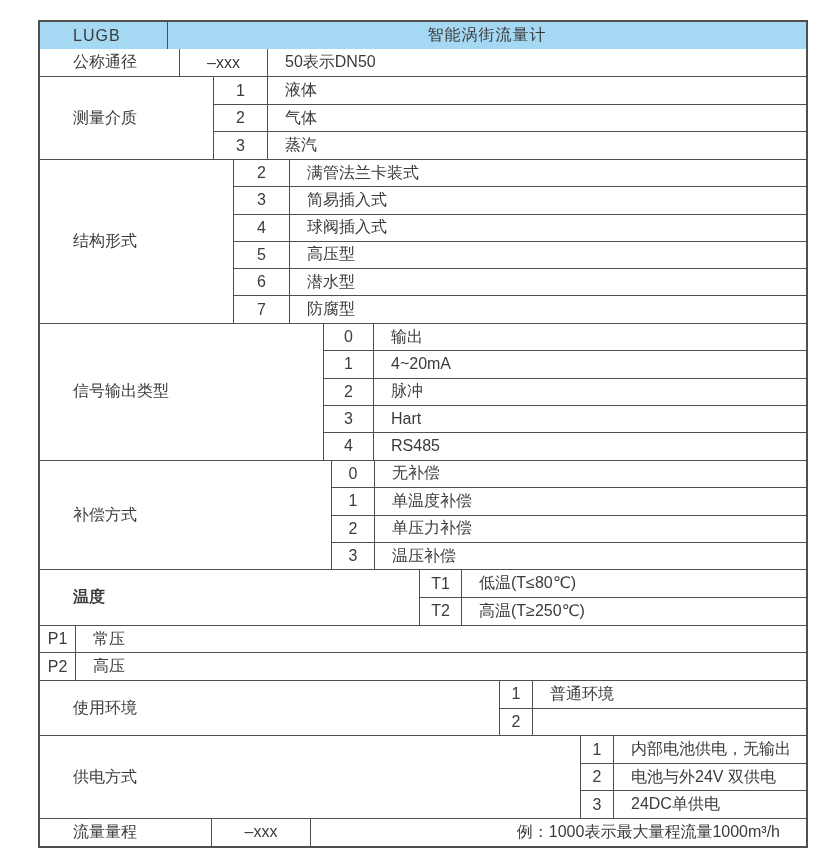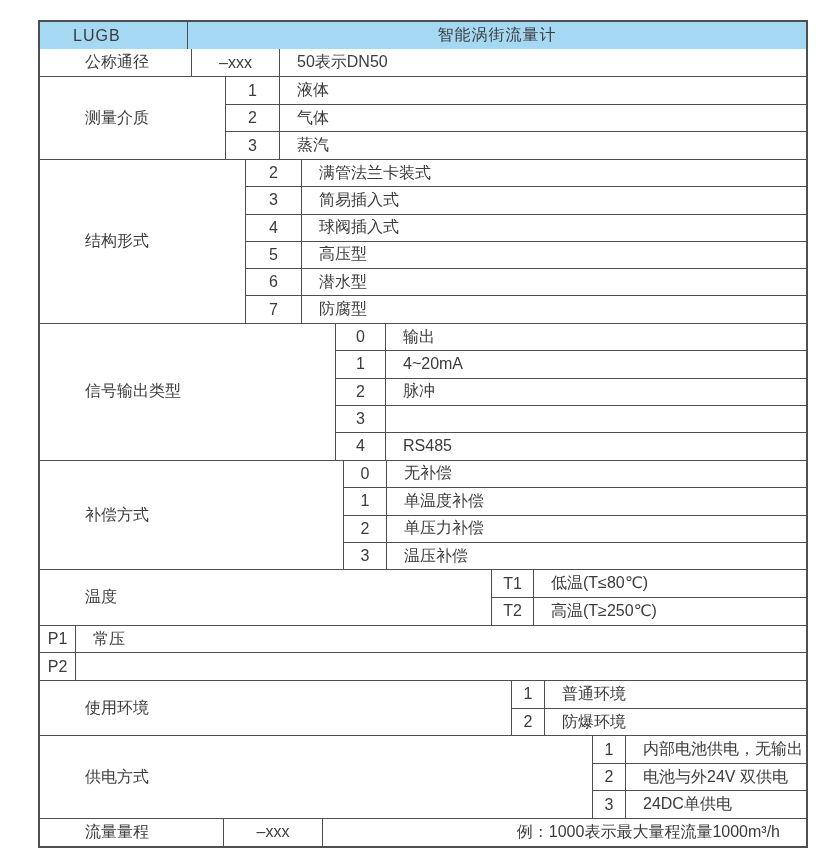--- a/index.html
+++ b/index.html
@@ -16,23 +16,23 @@
     border:2px solid var(--border);
     display:flex;flex-direction:column;
     font-size:16px;font-weight:500;
   }
   .section{display:flex;flex-basis:0;min-height:0;}
   .section + .section{border-top:1.5px solid var(--border);}
   .section.header-row{background:var(--header-bg);flex-grow:1;}
   .cell{display:flex;align-items:center;min-width:0;}
   .label-cell{
     flex:none;border-right:1.5px solid var(--border);
-    padding-left:33px;align-items:center;margin-left:12px;
+    padding-left:33px;align-items:center;
   }
-  .header-model{width:148px;flex:none;border-right:1.5px solid var(--border);
+  .header-model{width:128px;flex:none;border-right:1.5px solid var(--border);
     padding-left:33px;display:flex;align-items:center;letter-spacing:1px;}
   .header-title{flex:1;display:flex;align-items:center;justify-content:center;letter-spacing:1px;}
   .rows{flex:1;display:flex;flex-direction:column;min-width:0;}
   .subrow{flex:1;display:flex;min-height:0;}
   .subrow + .subrow{border-top:1.5px solid var(--border);}
   .code-cell{flex:none;justify-content:center;border-right:1.5px solid var(--border);}
   .value-cell{flex:1;padding-left:17px;}
   .value-cell.right{justify-content:flex-end;padding-right:26px;padding-left:0;}
 </style>
 </head>
@@ -106,20 +106,21 @@
             <div class="subrow">
               <div class="cell code-cell" style="width: 50px;">1</div>
               <div class="cell value-cell">4~20mA</div>
             </div>
             <div class="subrow">
               <div class="cell code-cell" style="width: 50px;">2</div>
               <div class="cell value-cell">脉冲</div>
             </div>
             <div class="subrow">
               <div class="cell code-cell" style="width: 50px;">3</div>
+              <div class="cell value-cell">Hart</div>
             </div>
             <div class="subrow">
               <div class="cell code-cell" style="width: 50px;">4</div>
               <div class="cell value-cell">RS485</div>
             </div>
           </div>
         </div><div class="section" style="flex-grow: 4;">
           <div class="cell label-cell" style="width: 292px;">补偿方式</div>
           <div class="rows">
             <div class="subrow">
@@ -133,51 +134,51 @@
             <div class="subrow">
               <div class="cell code-cell" style="width: 43px;">2</div>
               <div class="cell value-cell">单压力补偿</div>
             </div>
             <div class="subrow">
               <div class="cell code-cell" style="width: 43px;">3</div>
               <div class="cell value-cell">温压补偿</div>
             </div>
           </div>
         </div><div class="section" style="flex-grow: 2;">
-          <div class="cell label-cell" style="width: 440px;">温度</div>
+          <div class="cell label-cell" style="width: 380px; font-weight: bold;">温度</div>
           <div class="rows">
             <div class="subrow">
               <div class="cell code-cell" style="width: 42px;">T1</div>
               <div class="cell value-cell">低温(T≤80℃)</div>
             </div>
             <div class="subrow">
               <div class="cell code-cell" style="width: 42px;">T2</div>
               <div class="cell value-cell">高温(T≥250℃)</div>
             </div>
           </div>
         </div><div class="section" style="flex-grow: 2;">
           <div class="rows">
             <div class="subrow">
               <div class="cell code-cell" style="width: 36px;">P1</div>
               <div class="cell value-cell">常压</div>
             </div>
             <div class="subrow">
               <div class="cell code-cell" style="width: 36px;">P2</div>
+              <div class="cell value-cell">高压</div>
             </div>
           </div>
         </div><div class="section" style="flex-grow: 2;">
           <div class="cell label-cell" style="width: 460px;">使用环境</div>
           <div class="rows">
             <div class="subrow">
               <div class="cell code-cell" style="width: 33px;">1</div>
               <div class="cell value-cell">普通环境</div>
             </div>
             <div class="subrow">
               <div class="cell code-cell" style="width: 33px;">2</div>
-              <div class="cell value-cell">防爆环境</div>
             </div>
           </div>
         </div><div class="section" style="flex-grow: 3;">
           <div class="cell label-cell" style="width: 541px;">供电方式</div>
           <div class="rows">
             <div class="subrow">
               <div class="cell code-cell" style="width: 33px;">1</div>
               <div class="cell value-cell">内部电池供电，无输出</div>
             </div>
             <div class="subrow">

